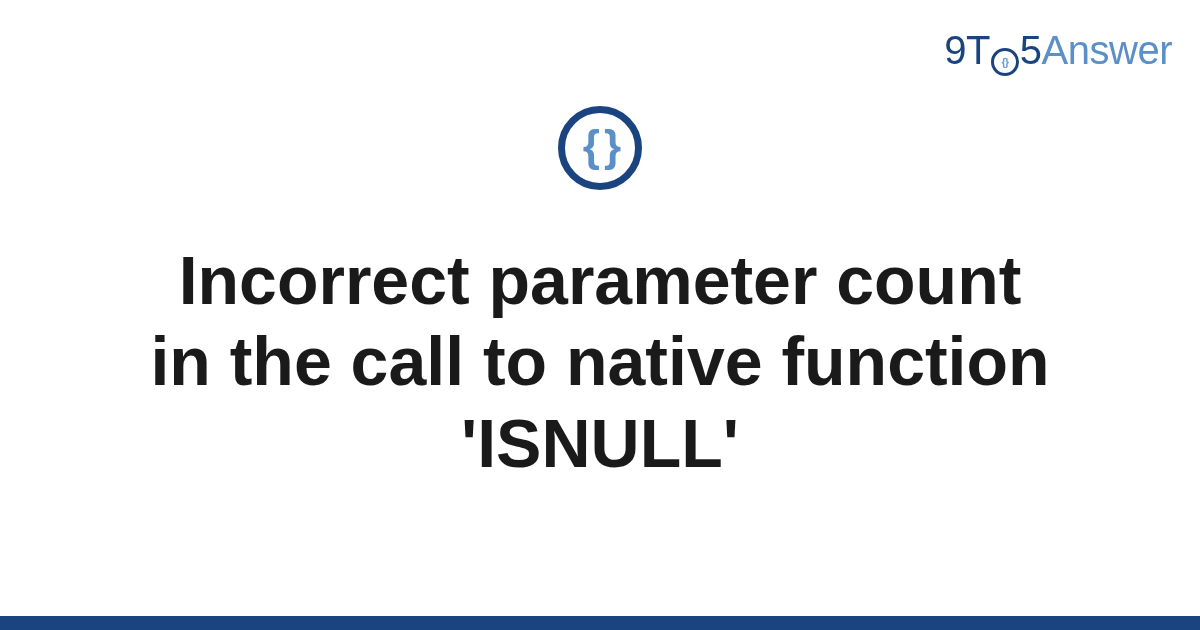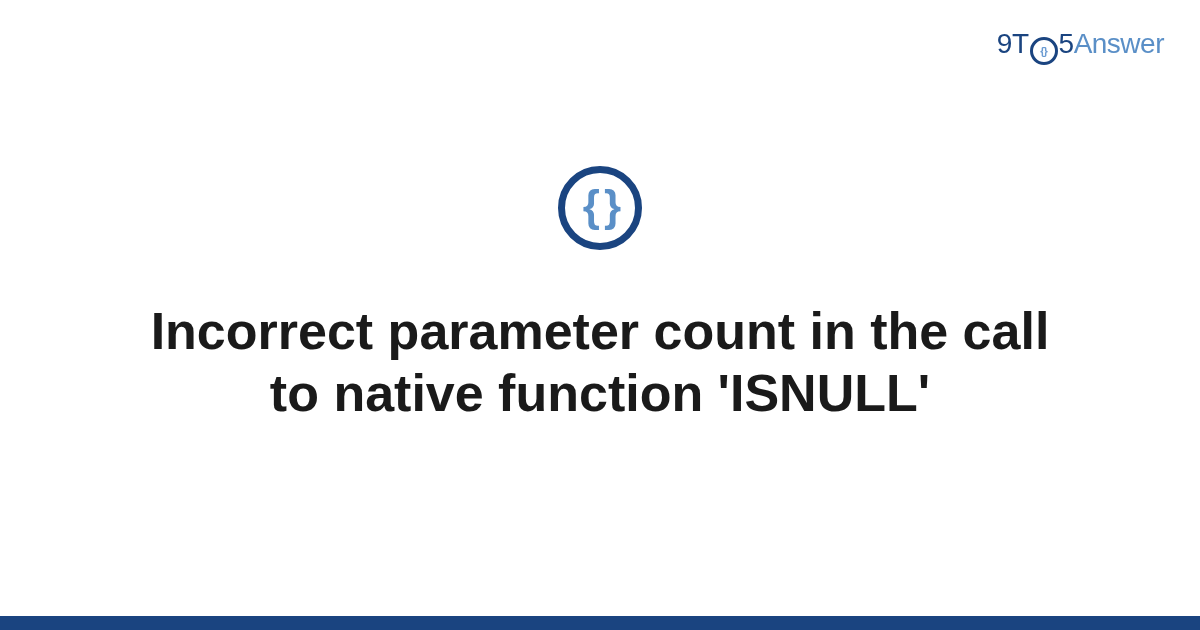--- a/index.html
+++ b/index.html
@@ -11,22 +11,22 @@
       width: 1200px;
       height: 630px;
       background: #ffffff;
       font-family: -apple-system, BlinkMacSystemFont, "Segoe UI", Helvetica, Arial, sans-serif;
       position: relative;
       overflow: hidden;
     }
     .logo {
       position: absolute;
       top: 28px;
-      right: 36px;
-      font-size: 28px;
+      right: 28px;
+      font-size: 40px;
       font-weight: 400;
       letter-spacing: -0.5px;
     }
     .logo .nine-t {
       color: #1a4480;
       font-weight: 500;
     }
     .logo .circle-o {
       display: inline-flex;
       align-items: center;
@@ -78,21 +78,21 @@
     }
     .badge-inner {
       font-size: 44px;
       font-weight: 700;
       color: #5a8fc7;
       letter-spacing: -4px;
       line-height: 1;
       margin-top: -4px;
     }
     .title {
-      font-size: 52px;
+      font-size: 68px;
       font-weight: 700;
       color: #1a1a1a;
       text-align: center;
       line-height: 1.2;
       max-width: 960px;
       padding: 0 20px;
     }
     .bottom-bar {
       position: absolute;
       bottom: 0;

